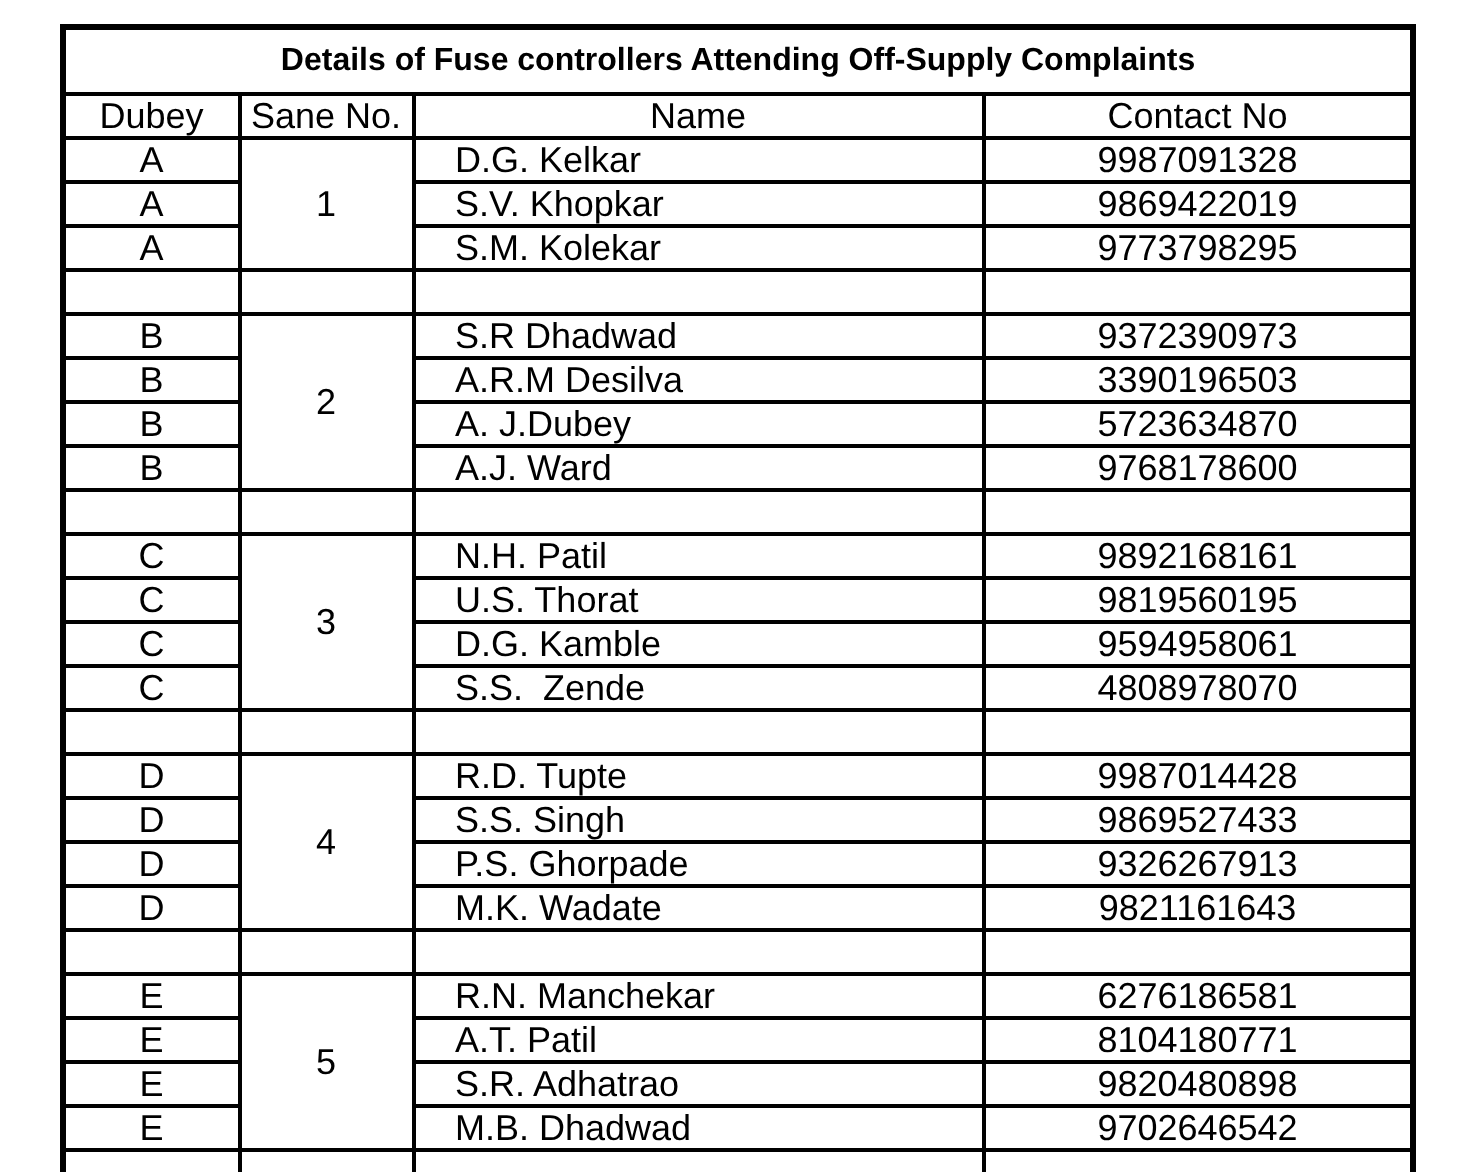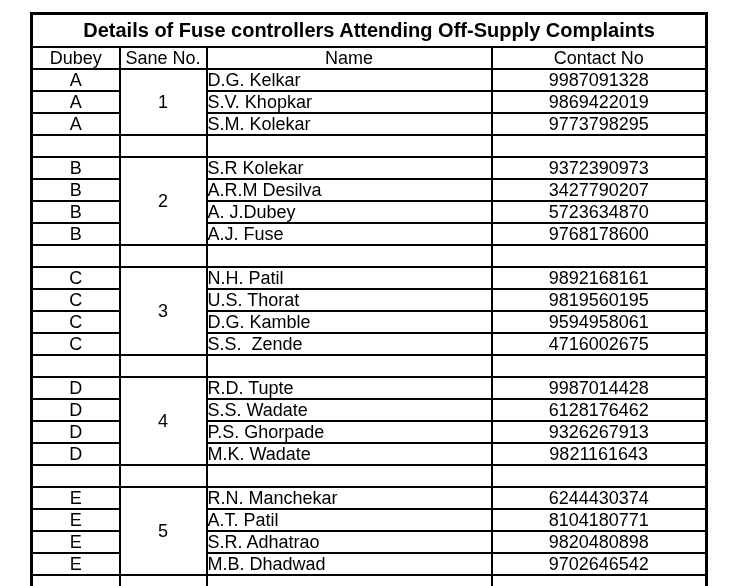--- a/index.html
+++ b/index.html
@@ -30,28 +30,28 @@
     height: 20px;
     line-height: 20px;
     font-size: 18px;
     font-weight: normal;
     overflow: hidden;
     vertical-align: middle;
     text-align: center;
   }
   .doc-table .title-cell {
     font-weight: bold;
-    font-size: 20px;
+    font-size: 16px;
     height: 31px;
     line-height: 31px;
     text-align: center;
   }
   .doc-table td.name-cell {
     text-align: left;
-    padding-left: 0;
+    padding-left: 20px;
     white-space: pre;
   }
   .doc-table td.center-cell {
     text-align: center;
   }
 </style>
 </head>
 <body>
 
 <table class="doc-table">
@@ -91,36 +91,36 @@
       </tr>
       <tr>
         <td class="center-cell">&nbsp;</td>
         <td class="center-cell">&nbsp;</td>
         <td class="name-cell">&nbsp;</td>
         <td class="center-cell">&nbsp;</td>
       </tr>
       <tr>
         <td class="center-cell">B</td>
         <td class="center-cell" rowspan="4">2</td>
-        <td class="name-cell">S.R Kolekar</td>
+        <td class="name-cell">S.R Dhadwad</td>
         <td class="center-cell">9372390973</td>
       </tr>
       <tr>
         <td class="center-cell">B</td>
         <td class="name-cell">A.R.M Desilva</td>
-        <td class="center-cell">3427790207</td>
+        <td class="center-cell">3390196503</td>
       </tr>
       <tr>
         <td class="center-cell">B</td>
         <td class="name-cell">A. J.Dubey</td>
         <td class="center-cell">5723634870</td>
       </tr>
       <tr>
         <td class="center-cell">B</td>
-        <td class="name-cell">A.J. Fuse</td>
+        <td class="name-cell">A.J. Ward</td>
         <td class="center-cell">9768178600</td>
       </tr>
       <tr>
         <td class="center-cell">&nbsp;</td>
         <td class="center-cell">&nbsp;</td>
         <td class="name-cell">&nbsp;</td>
         <td class="center-cell">&nbsp;</td>
       </tr>
       <tr>
         <td class="center-cell">C</td>
@@ -134,38 +134,38 @@
         <td class="center-cell">9819560195</td>
       </tr>
       <tr>
         <td class="center-cell">C</td>
         <td class="name-cell">D.G. Kamble</td>
         <td class="center-cell">9594958061</td>
       </tr>
       <tr>
         <td class="center-cell">C</td>
         <td class="name-cell">S.S.  Zende</td>
-        <td class="center-cell">4716002675</td>
+        <td class="center-cell">4808978070</td>
       </tr>
       <tr>
         <td class="center-cell">&nbsp;</td>
         <td class="center-cell">&nbsp;</td>
         <td class="name-cell">&nbsp;</td>
         <td class="center-cell">&nbsp;</td>
       </tr>
       <tr>
         <td class="center-cell">D</td>
         <td class="center-cell" rowspan="4">4</td>
         <td class="name-cell">R.D. Tupte</td>
         <td class="center-cell">9987014428</td>
       </tr>
       <tr>
         <td class="center-cell">D</td>
-        <td class="name-cell">S.S. Wadate</td>
-        <td class="center-cell">6128176462</td>
+        <td class="name-cell">S.S. Singh</td>
+        <td class="center-cell">9869527433</td>
       </tr>
       <tr>
         <td class="center-cell">D</td>
         <td class="name-cell">P.S. Ghorpade</td>
         <td class="center-cell">9326267913</td>
       </tr>
       <tr>
         <td class="center-cell">D</td>
         <td class="name-cell">M.K. Wadate</td>
         <td class="center-cell">9821161643</td>
@@ -173,21 +173,21 @@
       <tr>
         <td class="center-cell">&nbsp;</td>
         <td class="center-cell">&nbsp;</td>
         <td class="name-cell">&nbsp;</td>
         <td class="center-cell">&nbsp;</td>
       </tr>
       <tr>
         <td class="center-cell">E</td>
         <td class="center-cell" rowspan="4">5</td>
         <td class="name-cell">R.N. Manchekar</td>
-        <td class="center-cell">6244430374</td>
+        <td class="center-cell">6276186581</td>
       </tr>
       <tr>
         <td class="center-cell">E</td>
         <td class="name-cell">A.T. Patil</td>
         <td class="center-cell">8104180771</td>
       </tr>
       <tr>
         <td class="center-cell">E</td>
         <td class="name-cell">S.R. Adhatrao</td>
         <td class="center-cell">9820480898</td>

